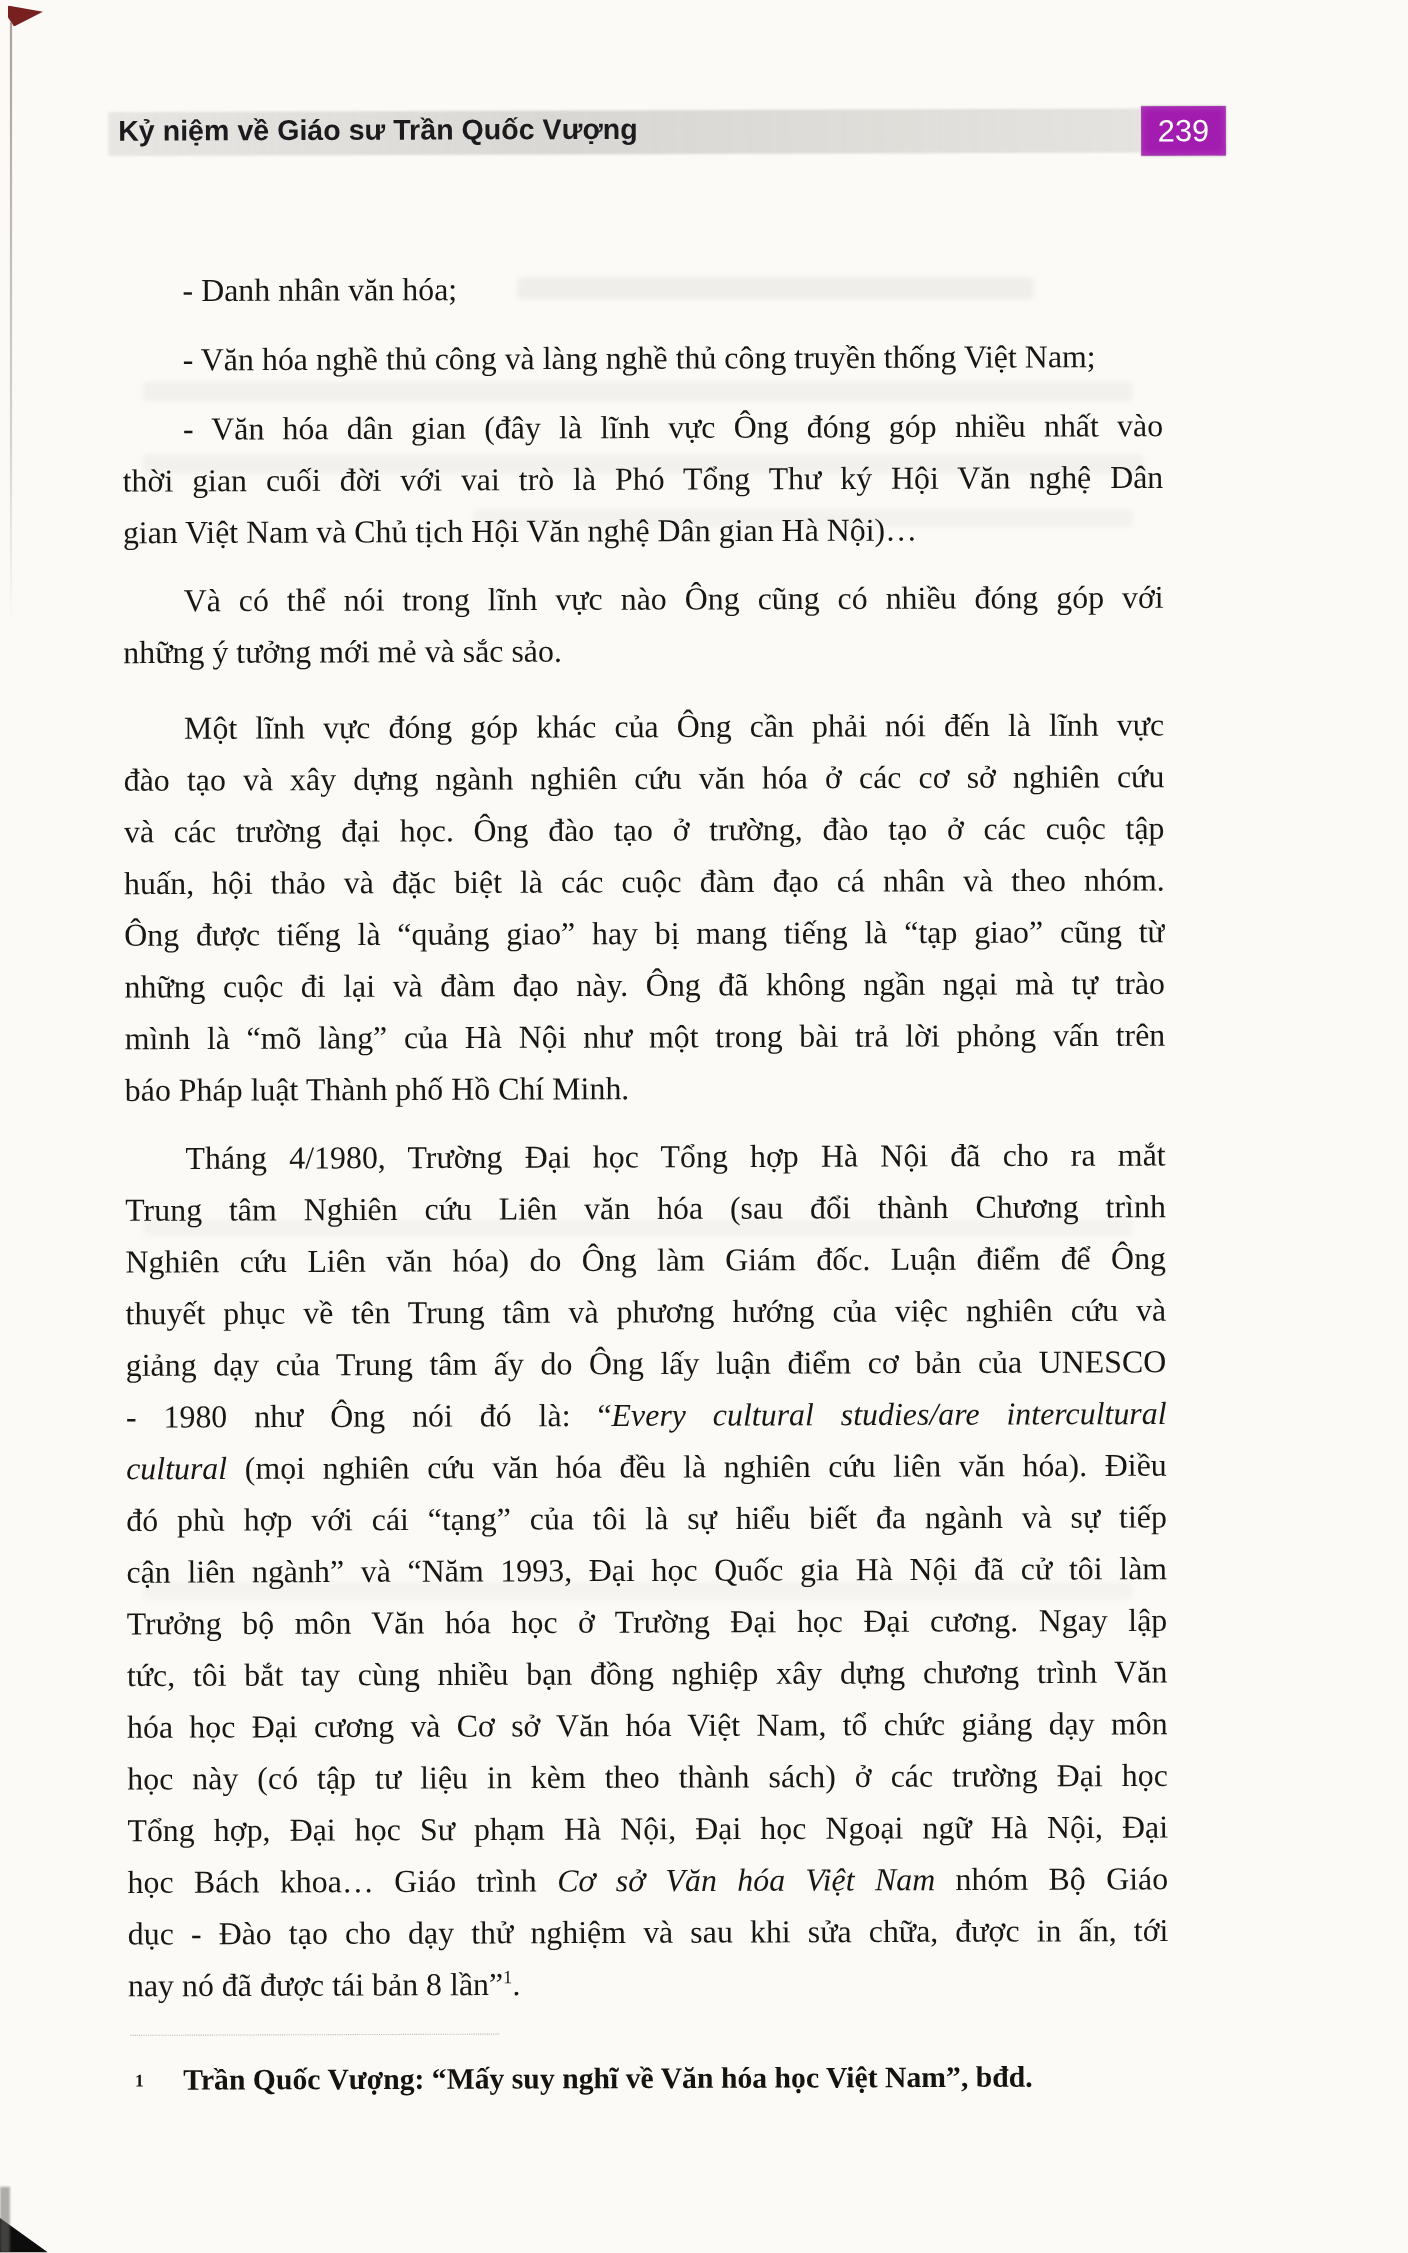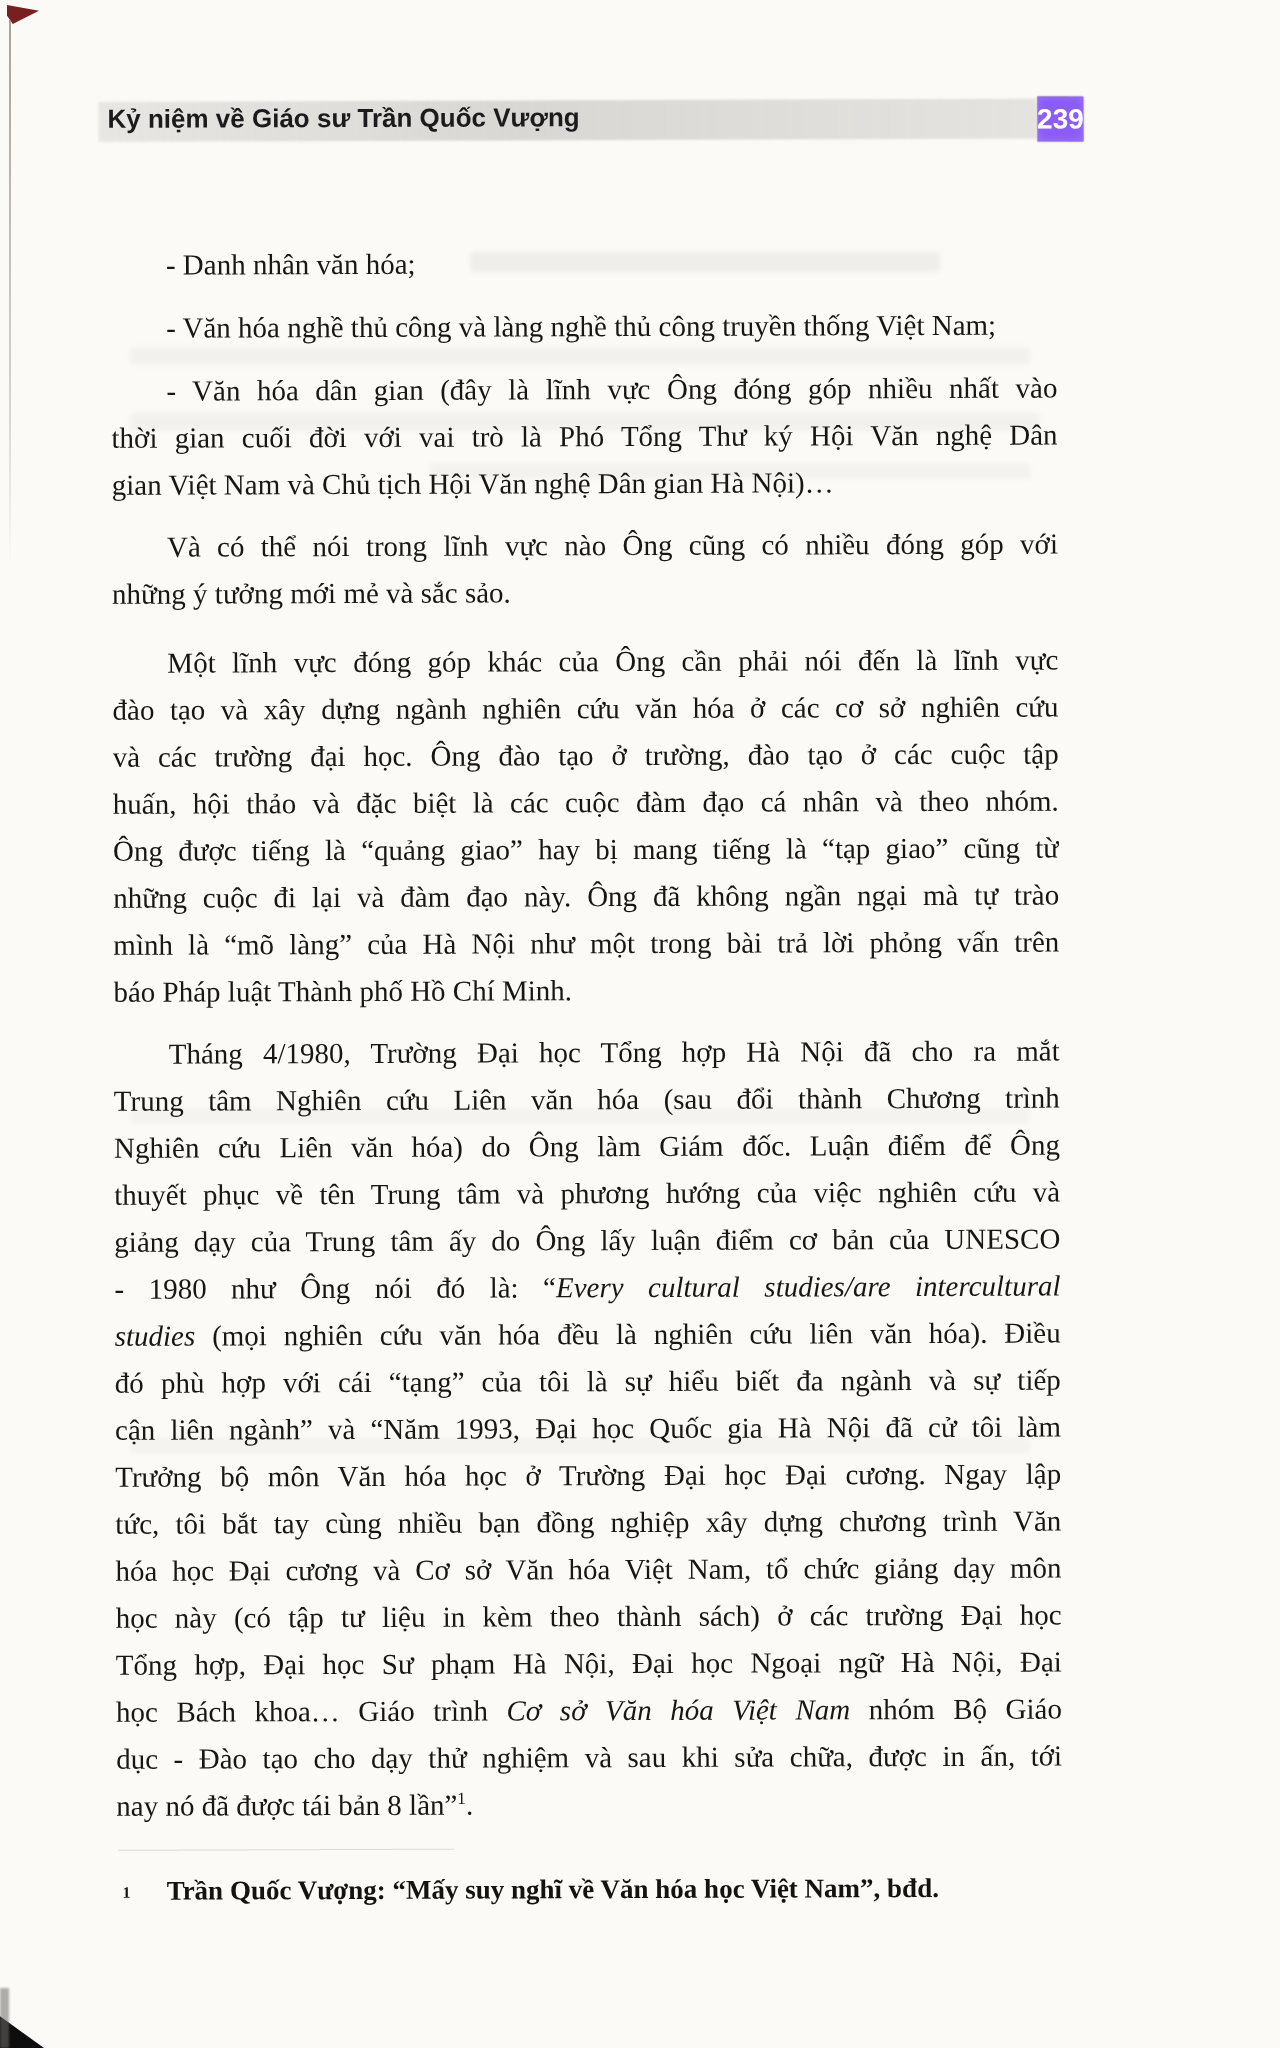--- a/index.html
+++ b/index.html
@@ -24,23 +24,23 @@
     background: linear-gradient(90deg, rgba(203,201,197,0.40), rgba(196,194,190,0.62) 45%, rgba(206,204,200,0.50));
     filter: blur(1.2px);
   }
   .header-title {
     position: absolute; left: 107px; top: 6px;
     font-family: "Liberation Sans", sans-serif;
     font-weight: bold; font-size: 26px; color: #1b1b1d;
     white-space: nowrap;
   }
   .page-number {
-    position: absolute; left: 1037px; top: 2px; width: 46px; height: 45px;
-    background: #8b5cf6; color: #ffffff;
-    font-family: "Liberation Sans", sans-serif; font-weight: bold; font-size: 28px;
+    position: absolute; left: 1037px; top: 2px; width: 77px; height: 45px;
+    background: #a21caf; color: #ffffff;
+    font-family: "Liberation Sans", sans-serif; font-weight: normal; font-size: 28px;
     display: flex; align-items: center; justify-content: center;
     box-shadow: inset 0 0 8px rgba(255,255,255,0.18), 0 0 2px rgba(0,0,0,0.4);
   }
 
   
   .text { position: absolute; left: 110px; top: 240px; width: 946px; }
   .para { margin: 0 0 15px 0; }
   .para.gap-lg { margin-bottom: 22px; }
   .para.bullet { margin-bottom: 16px; }
   .ln {
@@ -155,21 +155,21 @@
       <div class="para">
         <div class="ln indent">Tháng 4/1980, Trường Đại học Tổng hợp Hà Nội đã cho ra mắt</div>
         <div class="ln">Trung tâm Nghiên cứu Liên văn hóa (sau đổi thành Chương trình</div>
         <div class="ln">Nghiên cứu Liên văn hóa) do Ông làm Giám đốc. Luận điểm để Ông</div>
         <div class="ln">thuyết phục về tên Trung tâm và phương hướng của việc nghiên cứu và</div>
         <div class="ln">giảng dạy của Trung tâm ấy do Ông lấy luận điểm cơ bản của UNESCO</div>
         <div class="ln">
           <span>- 1980 như Ông nói đó là: “</span><span class="it">Every cultural studies/are intercultural</span><span></span>
         </div>
         <div class="ln">
-          <span class="it">studies</span><span> (mọi nghiên cứu văn hóa đều là nghiên cứu liên văn hóa). Điều</span>
+          <span class="it">cultural</span><span> (mọi nghiên cứu văn hóa đều là nghiên cứu liên văn hóa). Điều</span>
         </div>
         <div class="ln">đó phù hợp với cái “tạng” của tôi là sự hiểu biết đa ngành và sự tiếp</div>
         <div class="ln">cận liên ngành” và “Năm 1993, Đại học Quốc gia Hà Nội đã cử tôi làm</div>
         <div class="ln">Trưởng bộ môn Văn hóa học ở Trường Đại học Đại cương. Ngay lập</div>
         <div class="ln">tức, tôi bắt tay cùng nhiều bạn đồng nghiệp xây dựng chương trình Văn</div>
         <div class="ln">hóa học Đại cương và Cơ sở Văn hóa Việt Nam, tổ chức giảng dạy môn</div>
         <div class="ln">học này (có tập tư liệu in kèm theo thành sách) ở các trường Đại học</div>
         <div class="ln">Tổng hợp, Đại học Sư phạm Hà Nội, Đại học Ngoại ngữ Hà Nội, Đại</div>
         <div class="ln">
           <span>học Bách khoa… Giáo trình </span><span class="it">Cơ sở Văn hóa Việt Nam</span><span> nhóm Bộ Giáo</span>

